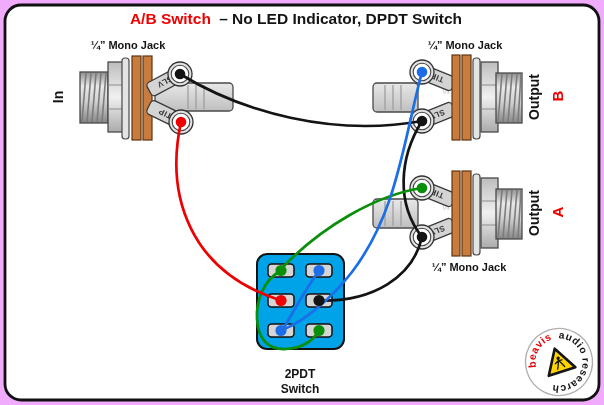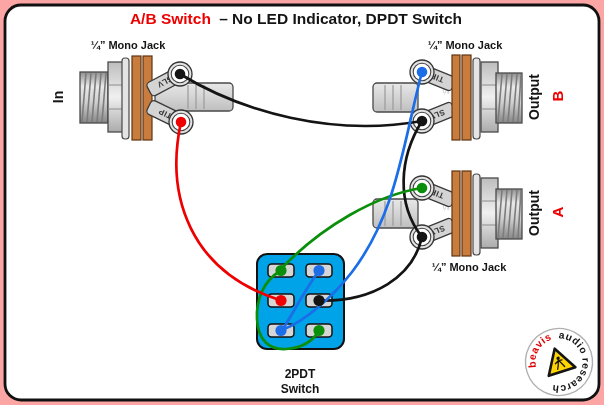--- a/index.html
+++ b/index.html
@@ -1,19 +1,19 @@
 <!DOCTYPE html>
 <html><head>
 <meta charset="utf-8">
 <style>
   html,body{margin:0;padding:0;background:#ffffff;}
   .stage{
     position:relative;
     width:604px;height:405px;
-    background:#fca5a5;
+    background:#f0abfc;
     font-family:"Liberation Sans", sans-serif;
     overflow:hidden;
   }
   svg{display:block;}
   text{font-family:"Liberation Sans", sans-serif;}
 </style>
 </head>
 <body>
 
 <div class="stage">

